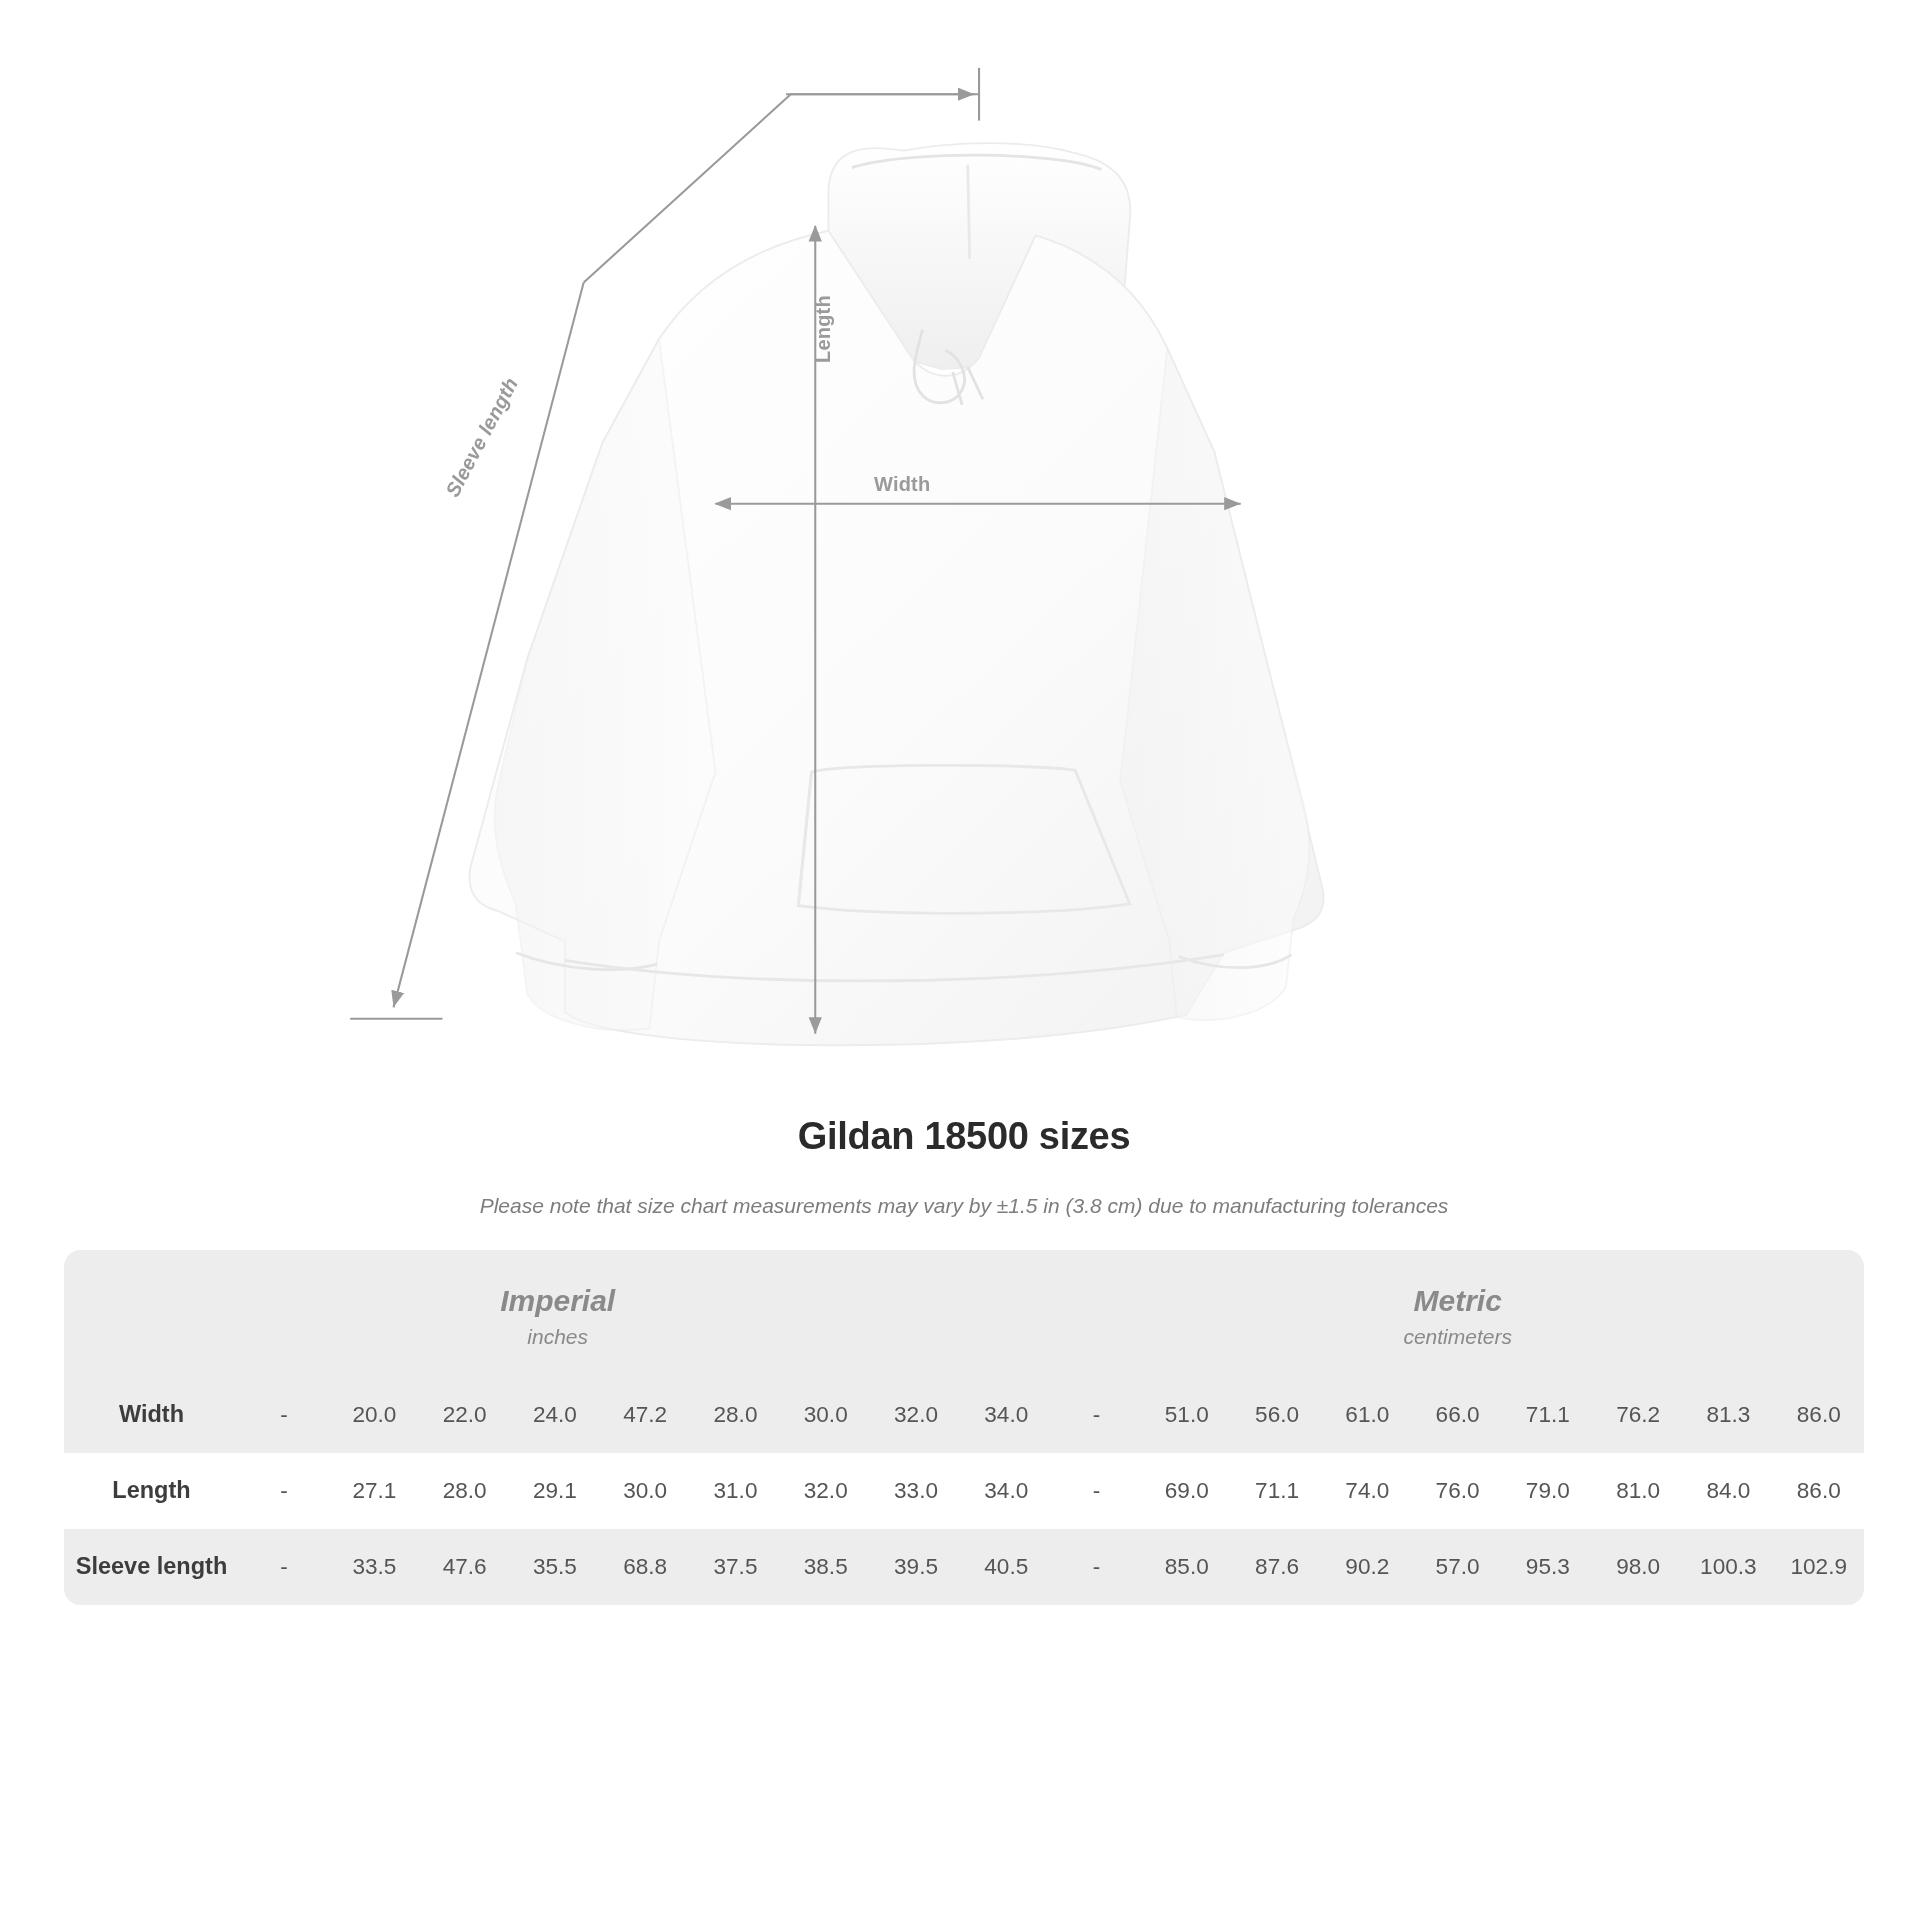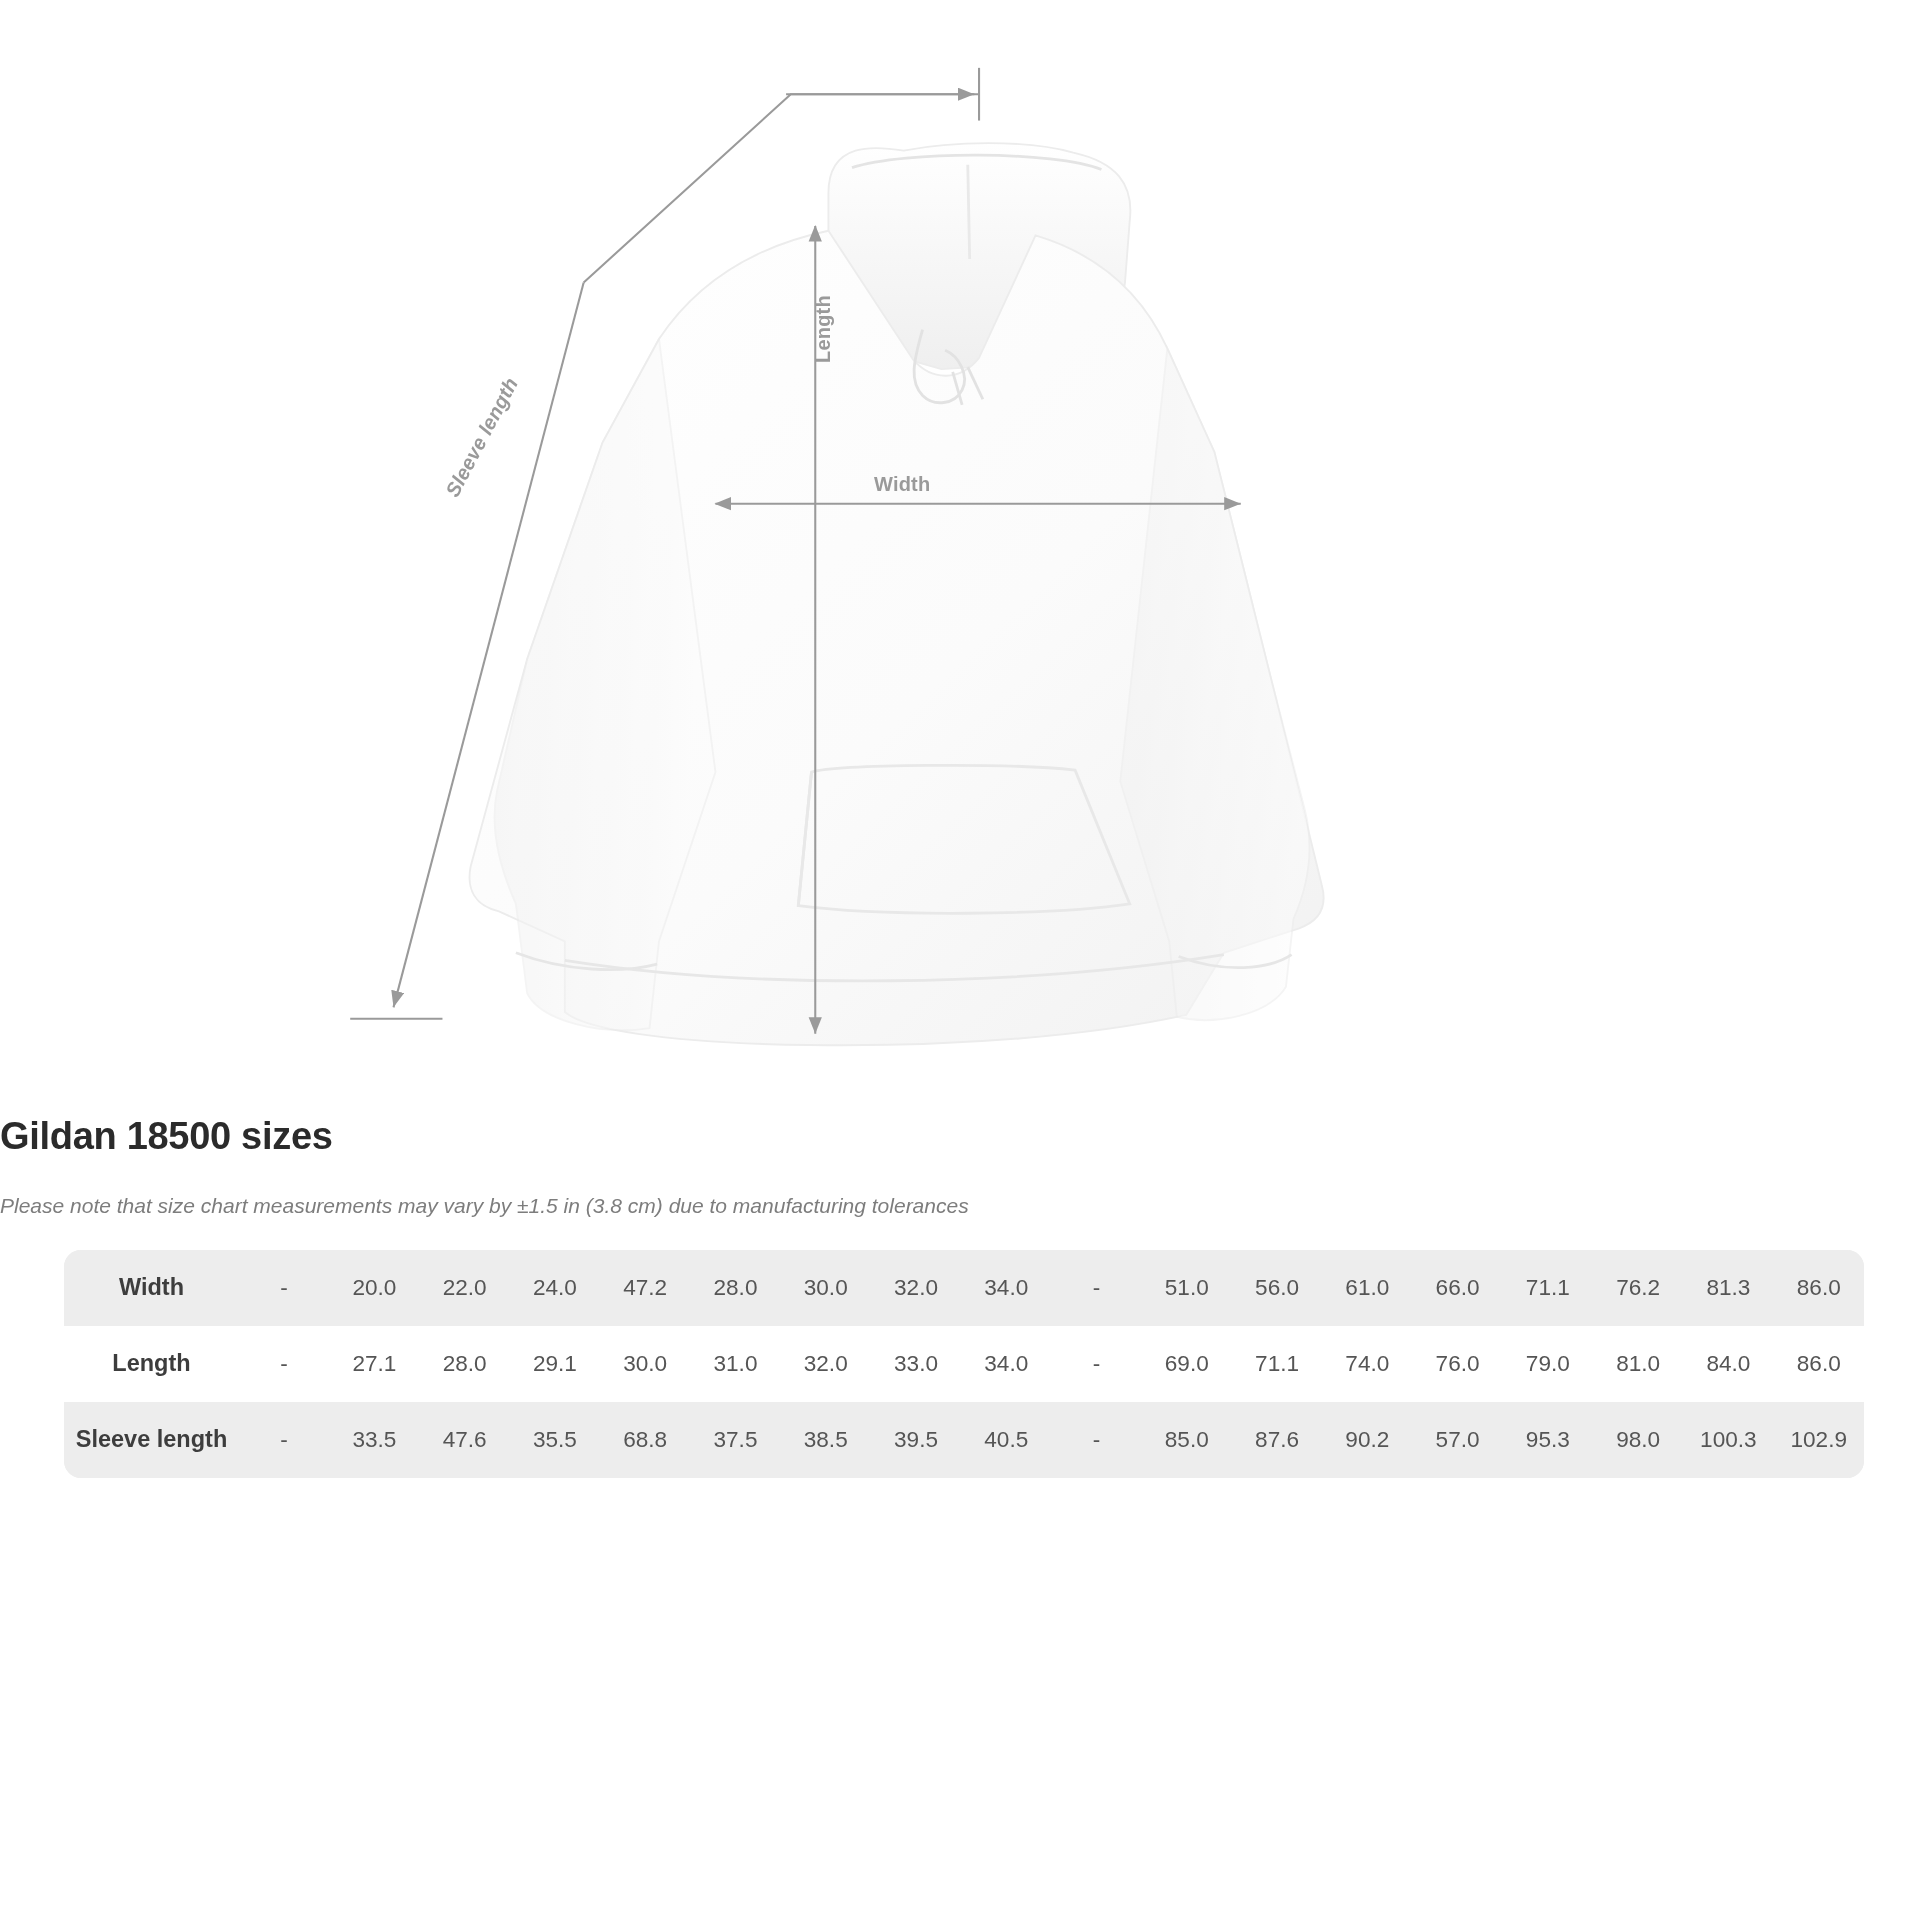--- a/index.html
+++ b/index.html
@@ -52,21 +52,21 @@
   .label-sleeve {
     left: 441px;
     top: 490px;
     transform: rotate(-62deg);
     transform-origin: left top;
     font-style: italic;
   }
 
   
   .title-block {
-    text-align: left;
+    text-align: center;
     margin-top: 3.8px;
   }
   .chart-title {
     font-size: 38px;
     font-weight: bold;
     color: #2b2b2b;
     letter-spacing: -0.3px;
   }
   .chart-note {
     font-size: 21px;
@@ -276,20 +276,30 @@
           <col class="c-cell">
           <col class="c-cell">
           <col class="c-cell">
           <col class="c-cell">
         <col class="c-cell">
           <col class="c-cell">
           <col class="c-cell">
           <col class="c-cell">
       </colgroup>
       <tbody>
+        <tr class="unit-row">
+          <td colspan="10">
+            <div class="unit-name">Imperial</div>
+            <div class="unit-sub">inches</div>
+          </td>
+          <td colspan="9">
+            <div class="unit-name">Metric</div>
+            <div class="unit-sub">centimeters</div>
+          </td>
+        </tr>
 
 
         <tr class="data-row shade">
           <td class="rowlabel">Width</td>
           <td>-</td>
           <td>20.0</td>
           <td>22.0</td>
           <td>24.0</td>
           <td>47.2</td>
           <td>28.0</td>

